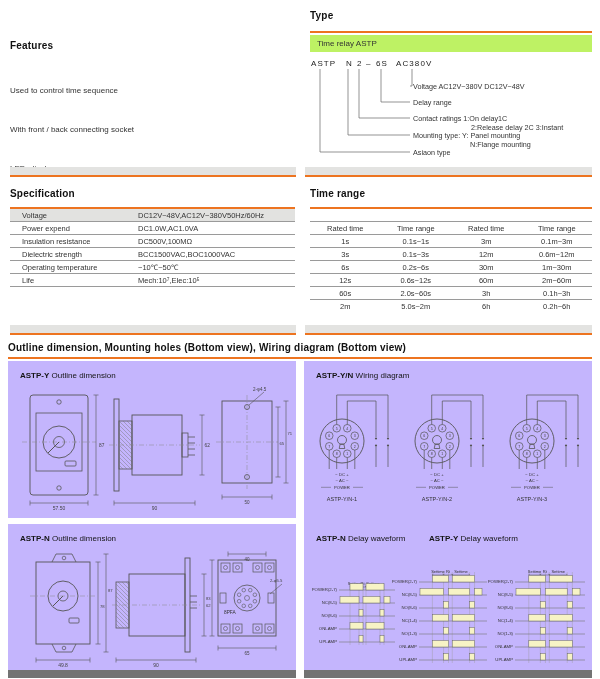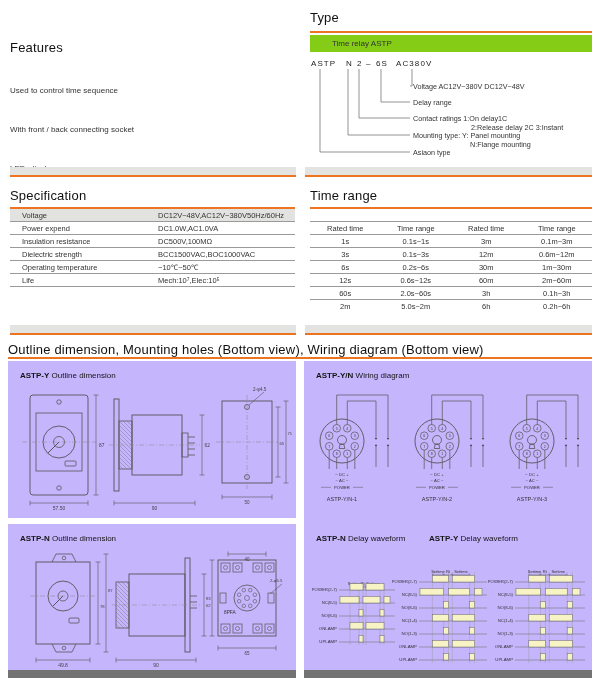--- a/index.html
+++ b/index.html
@@ -1,27 +1,27 @@
 <!DOCTYPE html>
 <html><head>
 <meta charset="utf-8">
 <style>
   html,body{margin:0;padding:0;background:#fff;}
   .page{position:relative;width:600px;height:679px;background:#fff;overflow:hidden;
         font-family:"Liberation Sans",sans-serif;color:#222;}
-  .title{position:absolute;font-size:13px;font-weight:normal;color:#111;letter-spacing:.2px;}
+  .title{position:absolute;font-size:10px;font-weight:bold;color:#111;letter-spacing:.2px;}
   .rule{position:absolute;height:2px;background:#ed7420;}
-  .subtitlebar{position:absolute;background:#84cc16;height:17px;line-height:17px;
-               font-size:8px;color:#333;padding-left:22px;box-sizing:border-box;}
+  .subtitlebar{position:absolute;background:#bef264;height:17px;line-height:17px;
+               font-size:8px;color:#333;padding-left:7px;box-sizing:border-box;}
   .divider{position:absolute;height:8px;background:#e3e3e1;border-bottom:2px solid #ed7420;}
   .feat-items{position:absolute;font-size:8px;line-height:13px;color:#333;white-space:pre;}
   .spec-table{position:absolute;border-top:2px solid #ed7420;}
   .spec-row{display:flex;height:12px;align-items:center;border-bottom:1px solid #9a9a9a;font-size:7.5px;color:#333;}
   .spec-row:first-child{background:#e2e2e0;}
-  .spec-label{width:148px;padding-left:12px;box-sizing:border-box;}
+  .spec-label{width:128px;padding-left:12px;box-sizing:border-box;}
   .spec-value{flex:1;}
   .tr-table{position:absolute;border-top:2px solid #ed7420;}
   .tr-row{display:flex;height:12px;align-items:center;border-bottom:1px solid #9a9a9a;font-size:7.5px;color:#333;}
   .tr-cell{width:25%;text-align:center;margin-top:26px;}
   .panel{position:absolute;background:#c4b5fd;}
   .panel.orange-bottom{border-bottom:8px solid #737373;}
   .panel-h{position:absolute;font-size:8px;color:#151515;white-space:nowrap;}
   .panel-h .m{font-weight:bold;}
   svg{position:absolute;overflow:visible;}
   svg text{font-family:"Liberation Sans",sans-serif;}

